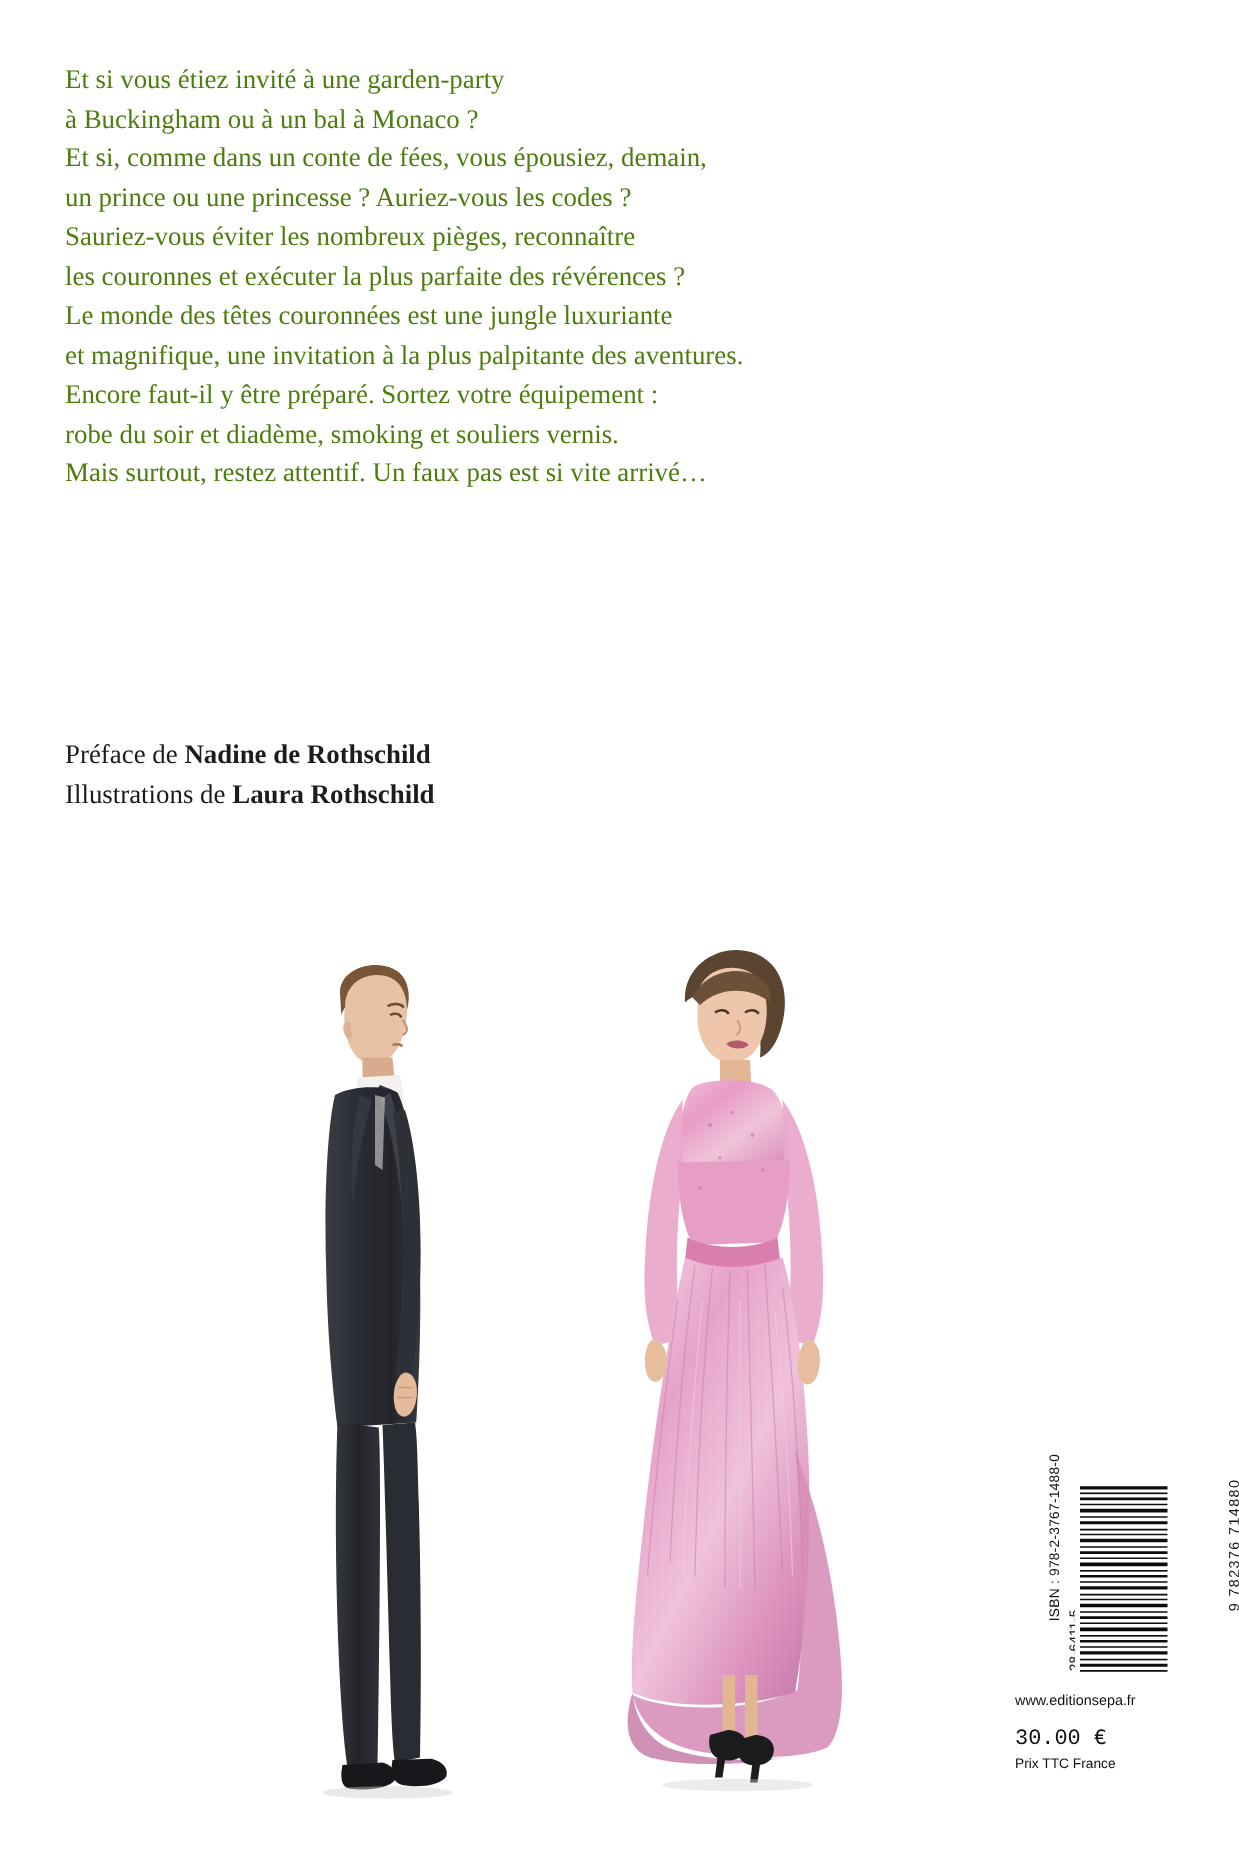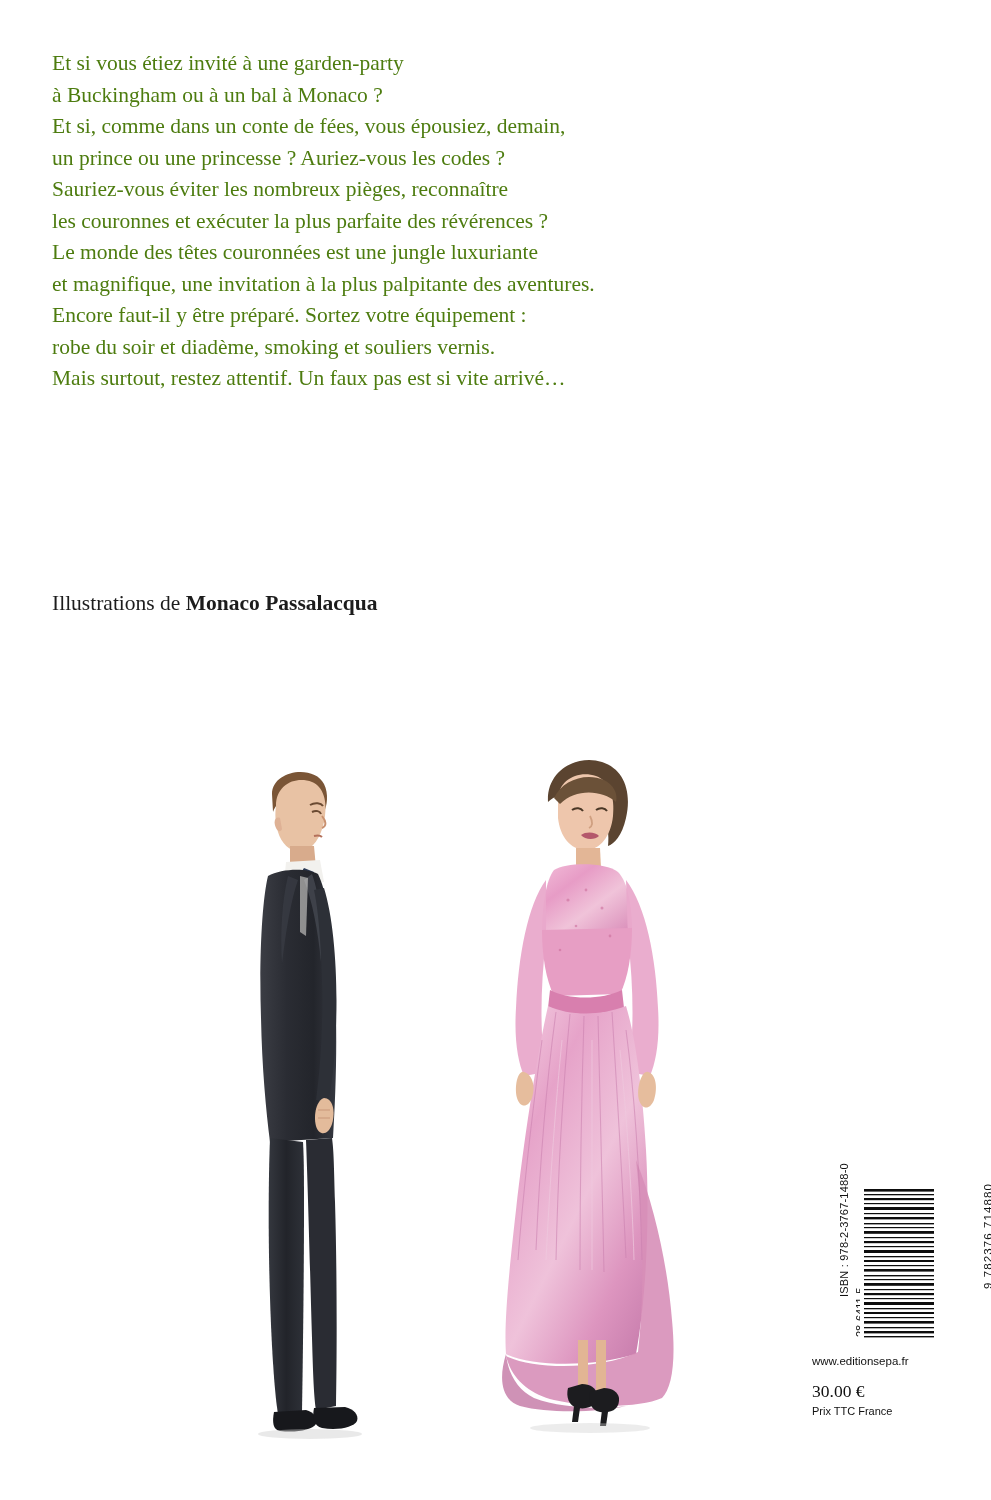--- a/index.html
+++ b/index.html
@@ -129,21 +129,21 @@
     top: 170px;
     font-family: "Liberation Sans", sans-serif;
     font-size: 11.5px;
     color: #111;
     text-align: center;
   }
   .price {
     position: absolute;
     left: 0;
     top: 196px;
-    font-family: Liberation Serif, serif;
+    font-family: Liberation Mono, monospace;
     font-size: 17.5px;
     color: #111;
   }
   .price-note {
     position: absolute;
     left: 0;
     top: 220px;
     font-family: "Liberation Sans", sans-serif;
     font-size: 11px;
     color: #111;
@@ -161,21 +161,24 @@
 les couronnes et exécuter la plus parfaite des révérences ?
 Le monde des têtes couronnées est une jungle luxuriante
 et magnifique, une invitation à la plus palpitante des aventures.
 Encore faut-il y être préparé. Sortez votre équipement :
 robe du soir et diadème, smoking et souliers vernis.
 Mais surtout, restez attentif. Un faux pas est si vite arrivé…</p>
 </div>
 
 <div class="credits">
   <div>
-    <span>Illustrations de </span><b>Monaco Passalacqua</b>
+    <span>Préface de </span><b>Nadine de Rothschild</b>
+  </div>
+  <div>
+    <span>Illustrations de </span><b>Laura Rothschild</b>
   </div>
 </div>
 
 <div class="illustration">
 
   <svg class="figure-man" viewBox="0 0 150 690" xmlns="http://www.w3.org/2000/svg">
     <defs>
       <linearGradient id="suitGrad" x1="0" y1="0" x2="1" y2="0">
         <stop offset="0%" stop-color="#3b3d44"></stop>
         <stop offset="35%" stop-color="#2a2c33"></stop>

